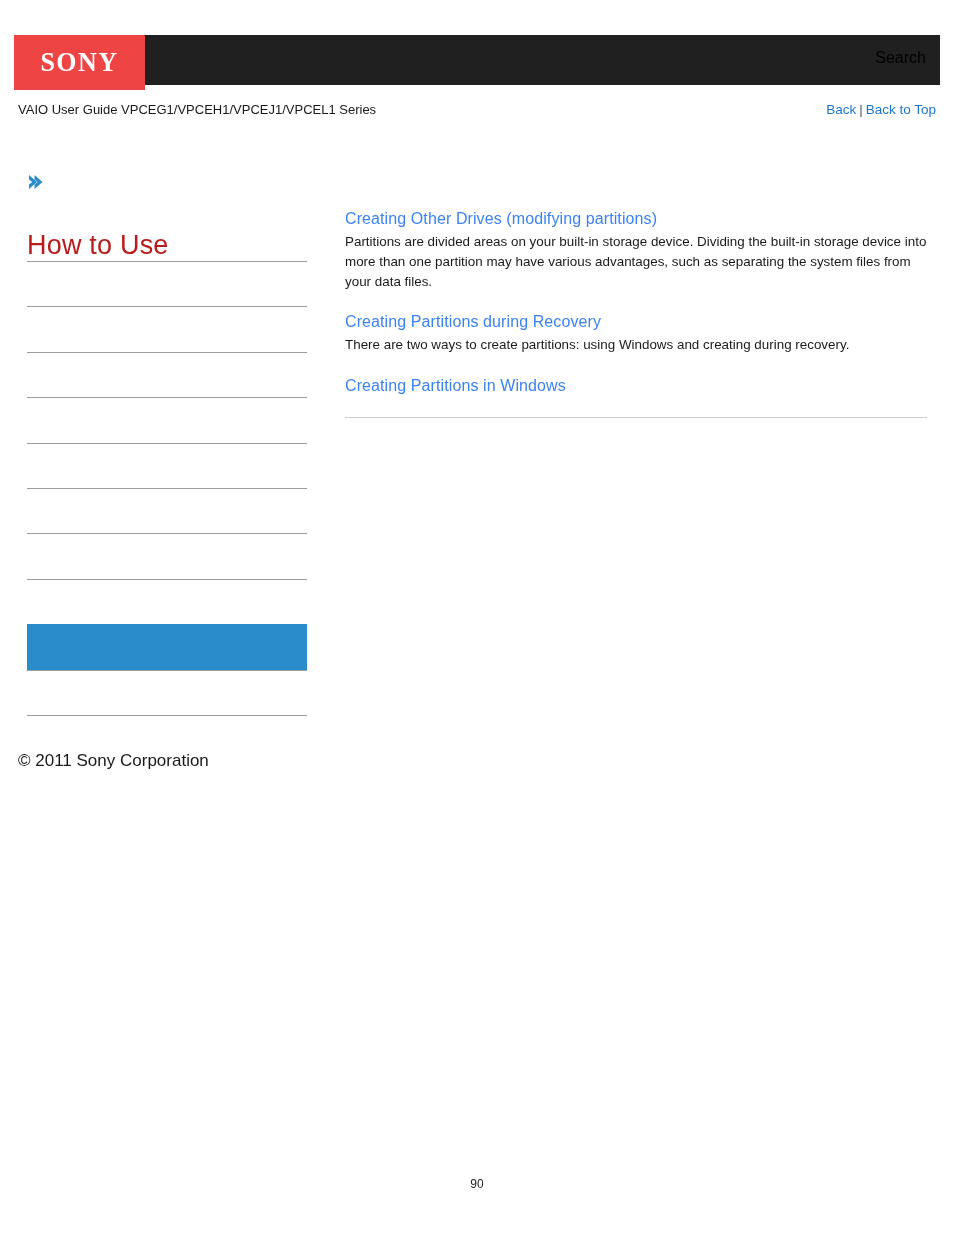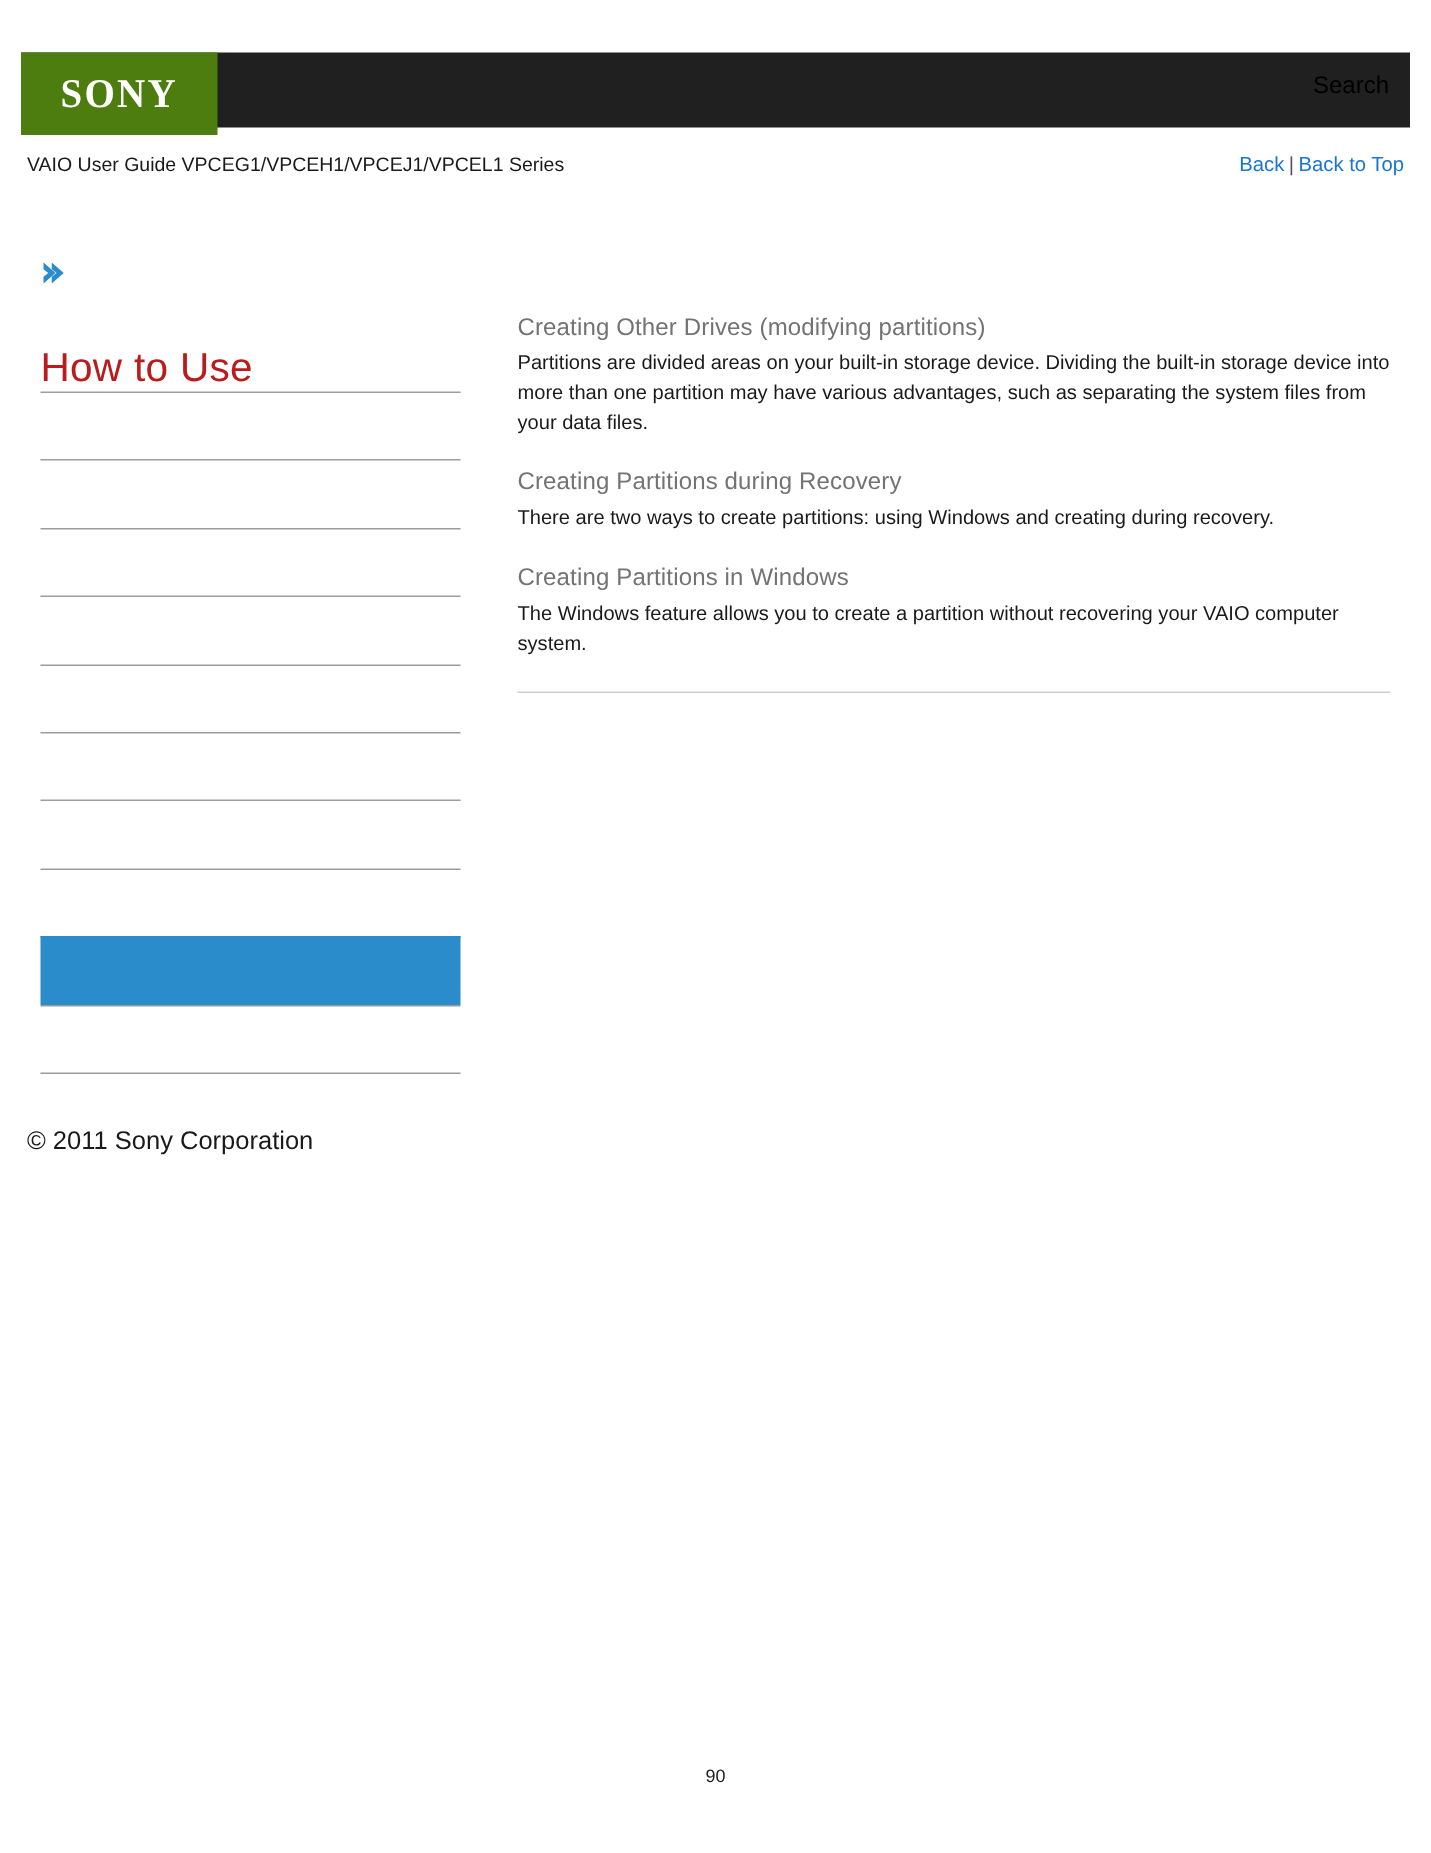--- a/index.html
+++ b/index.html
@@ -26,21 +26,21 @@
     width: 926px;
     height: 50px;
     background: #202020;
   }
   .logo-box {
     position: absolute;
     left: 14px;
     top: 35px;
     width: 131px;
     height: 55px;
-    background: #4d7c0f;
+    background: #ef4444;
     display: flex;
     align-items: center;
     justify-content: center;
   }
   .logo-text {
     color: #ffffff;
     font-family: "Liberation Serif", serif;
     font-weight: bold;
     font-size: 26px;
     letter-spacing: 1.5px;
@@ -164,21 +164,21 @@
     position: absolute;
     left: 345px;
     top: 210px;
     width: 582px;
   }
   .section {
     margin-bottom: 22px;
   }
   .section-heading {
     font-size: 16px;
-    color: #737373;
+    color: #3b82f6;
     margin: 0 0 4px 0;
     font-weight: normal;
     letter-spacing: 0.1px;
     cursor: pointer;
   }
   .section-body {
     font-size: 13.4px;
     line-height: 19.8px;
     color: #1a1a1a;
     margin: 0;
@@ -273,19 +273,18 @@
     <p class="section-body">Partitions are divided areas on your built-in storage device. Dividing the built-in storage device into more than one partition may have various advantages, such as separating the system files from your data files.</p>
   </div>
 
   <div class="section">
     <h2 class="section-heading">Creating Partitions during Recovery</h2>
     <p class="section-body">There are two ways to create partitions: using Windows and creating during recovery.</p>
   </div>
 
   <div class="section">
     <h2 class="section-heading">Creating Partitions in Windows</h2>
-    <p class="section-body">The Windows feature allows you to create a partition without recovering your VAIO computer system.</p>
   </div>
 
   <div class="content-rule"></div>
 </div>
 
 <div class="page-number">90</div>
 
 </body></html>

